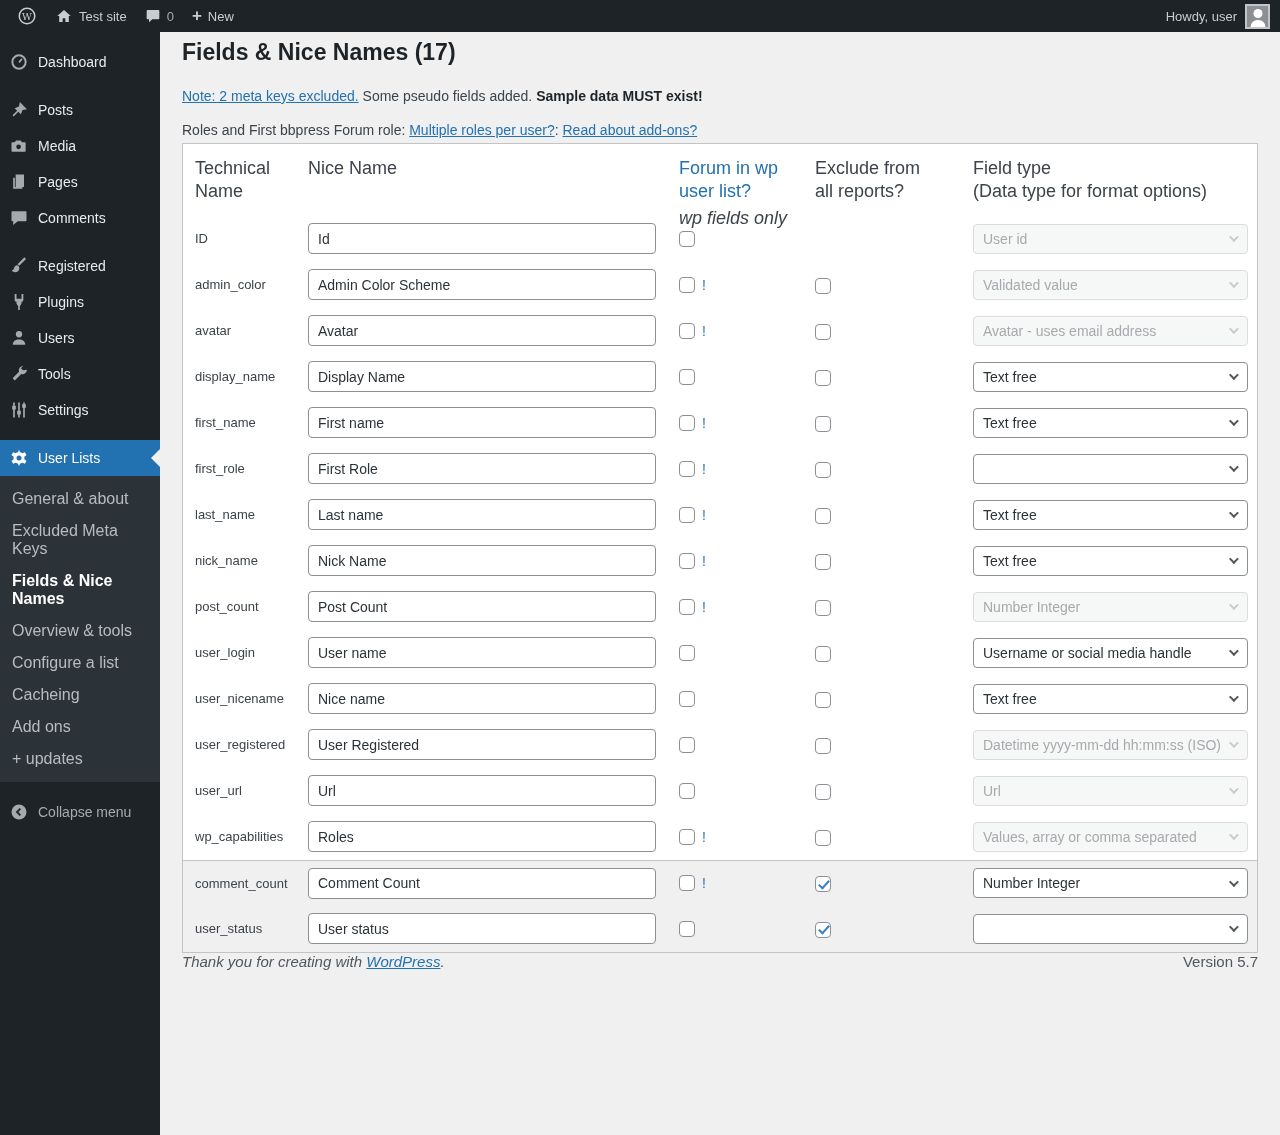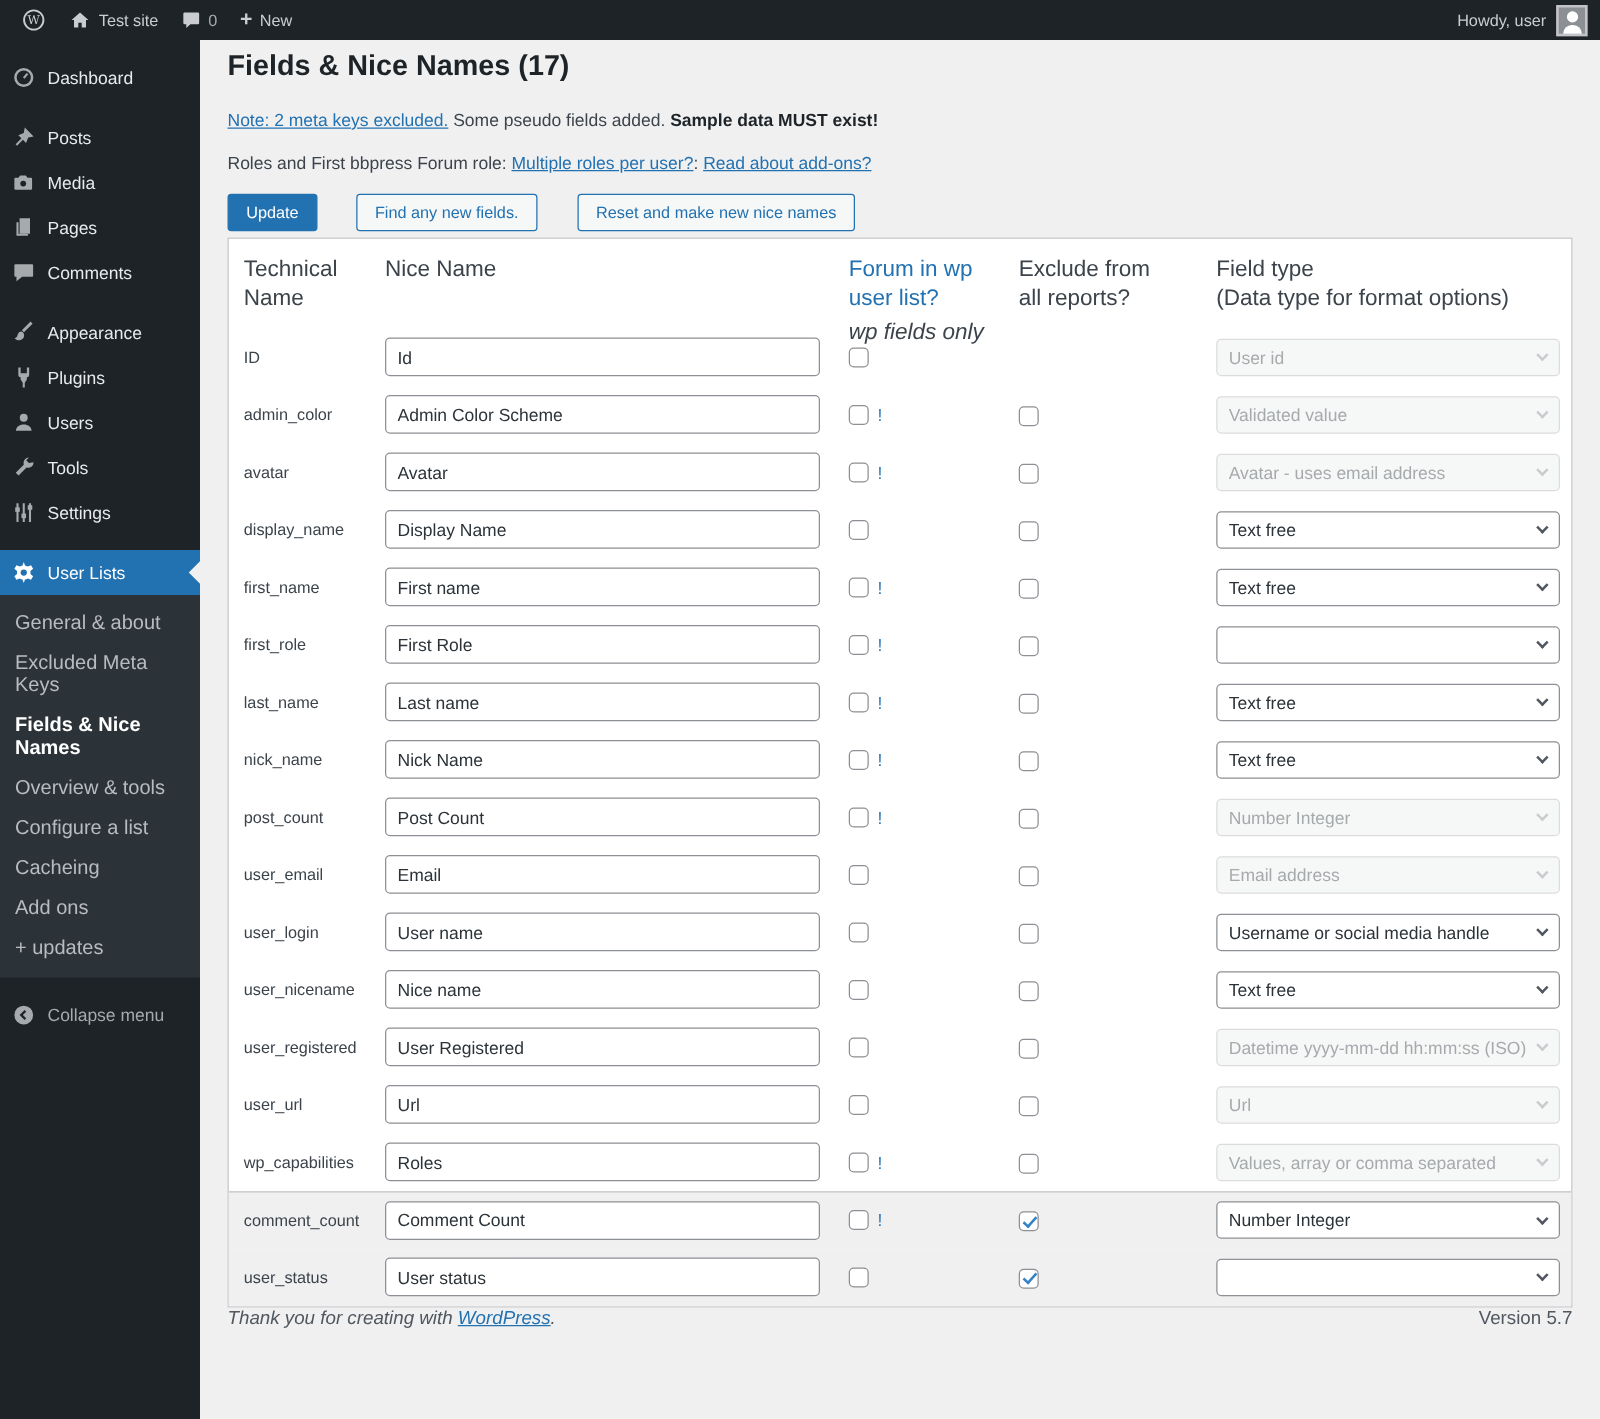--- a/index.html
+++ b/index.html
@@ -198,21 +198,21 @@
       <div class="menu-item">
         <span class="mi-icon"><svg width="20" height="20" viewBox="0 0 24 24" fill="currentColor">
             <path d="M4 4h16a1 1 0 011 1v10a1 1 0 01-1 1h-9.5L5 20.5V16H4a1 1 0 01-1-1V5a1 1 0 011-1z"></path>
           </svg></span>
         <span>Comments</span>
       </div>
       <div class="menu-item sep">
         <span class="mi-icon"><svg width="20" height="20" viewBox="0 0 24 24" fill="currentColor">
             <path d="M20.5 3.5l-8.3 8.3-2-2 8.3-8.3zM9.3 11c-.8 0-2.7 1-3.2 3.4-.4 2-1.5 2.8-2.8 3 1.5 2.3 6.6 3.2 8.6-.6 1.1-2.1.2-5.8-2.6-5.8z"></path>
           </svg></span>
-        <span>Appearance</span>
+        <span>Registered</span>
       </div>
       <div class="menu-item">
         <span class="mi-icon"><svg width="20" height="20" viewBox="0 0 24 24" fill="currentColor">
             <path d="M9 2.5v5.5h6V2.5h2.2v7a2.3 2.3 0 01-2.2 2.3v2.2l-2 3v4.5h-2V17l-2-3v-2.2a2.3 2.3 0 01-2.2-2.3v-7z"></path>
           </svg></span>
         <span>Plugins</span>
       </div>
       <div class="menu-item">
         <span class="mi-icon"><svg width="20" height="20" viewBox="0 0 24 24" fill="currentColor">
             <circle cx="12" cy="7.5" r="3.8"></circle>
@@ -262,25 +262,20 @@
     </nav>
 </div>
 
 <div class="content">
   <h1 class="page-title">Fields &amp; Nice Names (17)</h1>
 
   <p class="note-line"><a class="link">Note: 2 meta keys excluded.</a><span> Some pseudo fields added. </span><strong>Sample data MUST exist!</strong></p>
 
   <p class="roles-line"><span>Roles and First bbpress Forum role: </span><a class="link">Multiple roles per user?</a><span>: </span><a class="link">Read about add-ons?</a></p>
 
-  <div class="btn-row">
-    <button class="btn primary">Update</button>
-    <button class="btn secondary">Find any new fields.</button>
-    <button class="btn secondary">Reset and make new nice names</button>
-  </div>
 
   <div class="ftable">
     <div class="tgrid thead">
       <div class="th th-tech">Technical Name</div>
       <div class="th">Nice Name</div>
       <div class="th">
         <span class="th-show-link">Forum in wp user list?</span>
         <span class="th-show-sub">wp fields only</span>
       </div>
       <div class="th th-excl">Exclude from all reports?</div>
@@ -443,37 +438,20 @@
       <span class="cb"></span>
     </div>
     <div>
       <span class="sel disabled">
         <span class="sel-label">Number Integer</span>
         <i class="chev"></i>
       </span>
     </div>
   </div>
 
-  <div class="tgrid trow">
-    <div class="tech-label">user_email</div>
-    <div><input class="nice-input" type="text" value="Email" style=""></div>
-    <div class="show-cell">
-      <span class="cb"></span>
-
-    </div>
-    <div class="excl-cell">
-      <span class="cb"></span>
-    </div>
-    <div>
-      <span class="sel disabled">
-        <span class="sel-label">Email address</span>
-        <i class="chev"></i>
-      </span>
-    </div>
-  </div>
 
   <div class="tgrid trow">
     <div class="tech-label">user_login</div>
     <div><input class="nice-input" type="text" value="User name" style=""></div>
     <div class="show-cell">
       <span class="cb"></span>
 
     </div>
     <div class="excl-cell">
       <span class="cb"></span>

